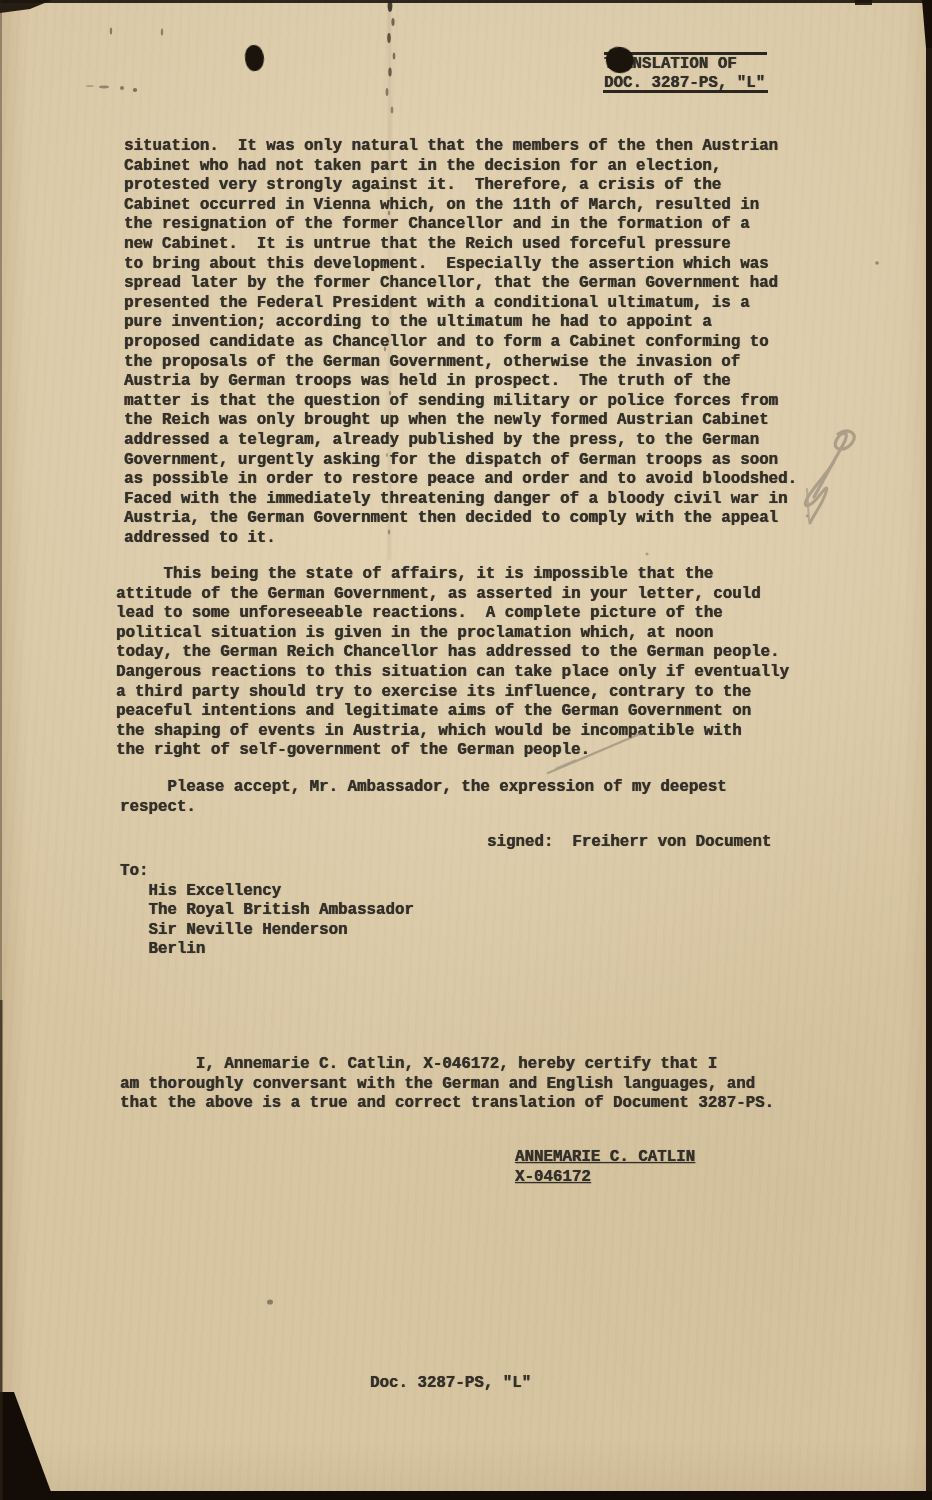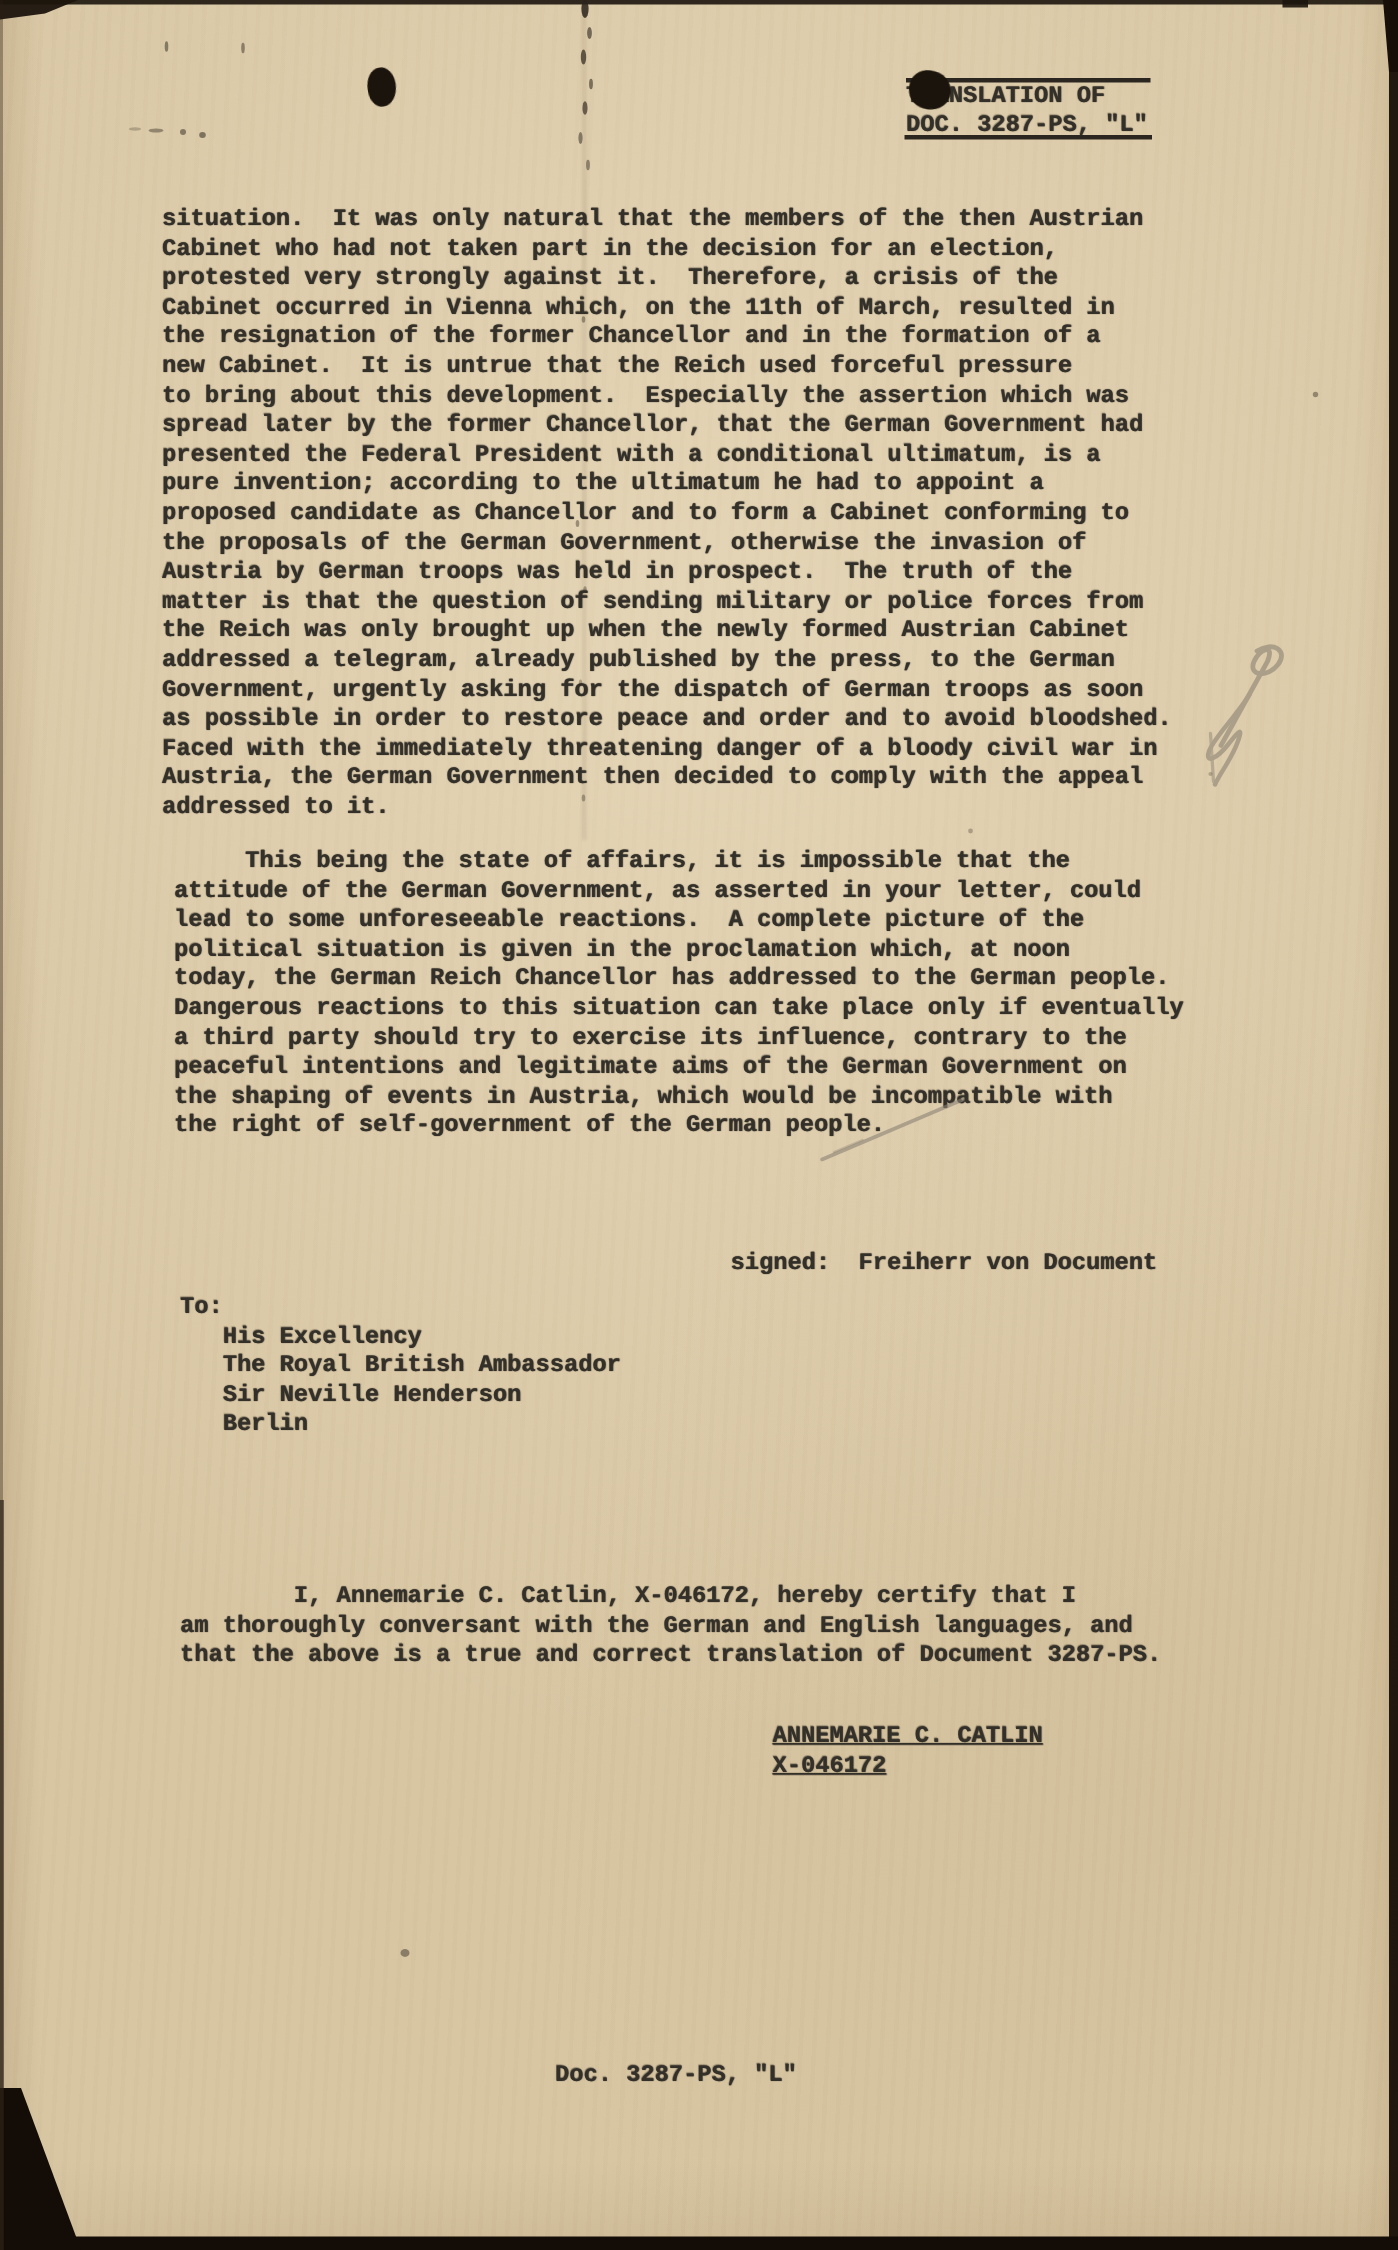--- a/index.html
+++ b/index.html
@@ -38,21 +38,21 @@
 <div class="scan">
 
   <div class="crease"></div>
 
   <div class="rule" style="left:604px;top:52px;width:163px;height:2.6px;"></div>
   <div class="rule" style="left:603px;top:90px;width:165px;height:3px;"></div>
 
   <pre class="tw" style="left:604px;top:55px;">TRANSLATION OF</pre>
   <pre class="tw" style="left:604px;top:74px;">DOC. 3287-PS, "L"</pre>
 
-  <pre class="tw" style="left:108px;top:137px;">situation.  It was only natural that the members of the then Austrian
+  <pre class="tw" style="left:124px;top:137px;">situation.  It was only natural that the members of the then Austrian
 Cabinet who had not taken part in the decision for an election,
 protested very strongly against it.  Therefore, a crisis of the
 Cabinet occurred in Vienna which, on the 11th of March, resulted in
 the resignation of the former Chancellor and in the formation of a
 new Cabinet.  It is untrue that the Reich used forceful pressure
 to bring about this development.  Especially the assertion which was
 spread later by the former Chancellor, that the German Government had
 presented the Federal President with a conditional ultimatum, is a
 pure invention; according to the ultimatum he had to appoint a
 proposed candidate as Chancellor and to form a Cabinet conforming to
@@ -69,20 +69,22 @@
   <pre class="tw" style="left:116px;top:565px;">     This being the state of affairs, it is impossible that the
 attitude of the German Government, as asserted in your letter, could
 lead to some unforeseeable reactions.  A complete picture of the
 political situation is given in the proclamation which, at noon
 today, the German Reich Chancellor has addressed to the German people.
 Dangerous reactions to this situation can take place only if eventually
 a third party should try to exercise its influence, contrary to the
 peaceful intentions and legitimate aims of the German Government on
 the shaping of events in Austria, which would be incompatible with
 the right of self-government of the German people.</pre>
+  <pre class="tw" style="left:120px;top:778px;">     Please accept, Mr. Ambassador, the expression of my deepest
+respect.</pre>
   <pre class="tw" style="left:487px;top:833px;">signed:  Freiherr von Document</pre>
   <pre class="tw lh23" style="left:120px;top:862px;">To:
    His Excellency
    The Royal British Ambassador
    Sir Neville Henderson
    Berlin</pre>
 
   <pre class="tw lh23" style="left:120px;top:1055px;">        I, Annemarie C. Catlin, X-046172, hereby certify that I
 am thoroughly conversant with the German and English languages, and
 that the above is a true and correct translation of Document 3287-PS.</pre>

